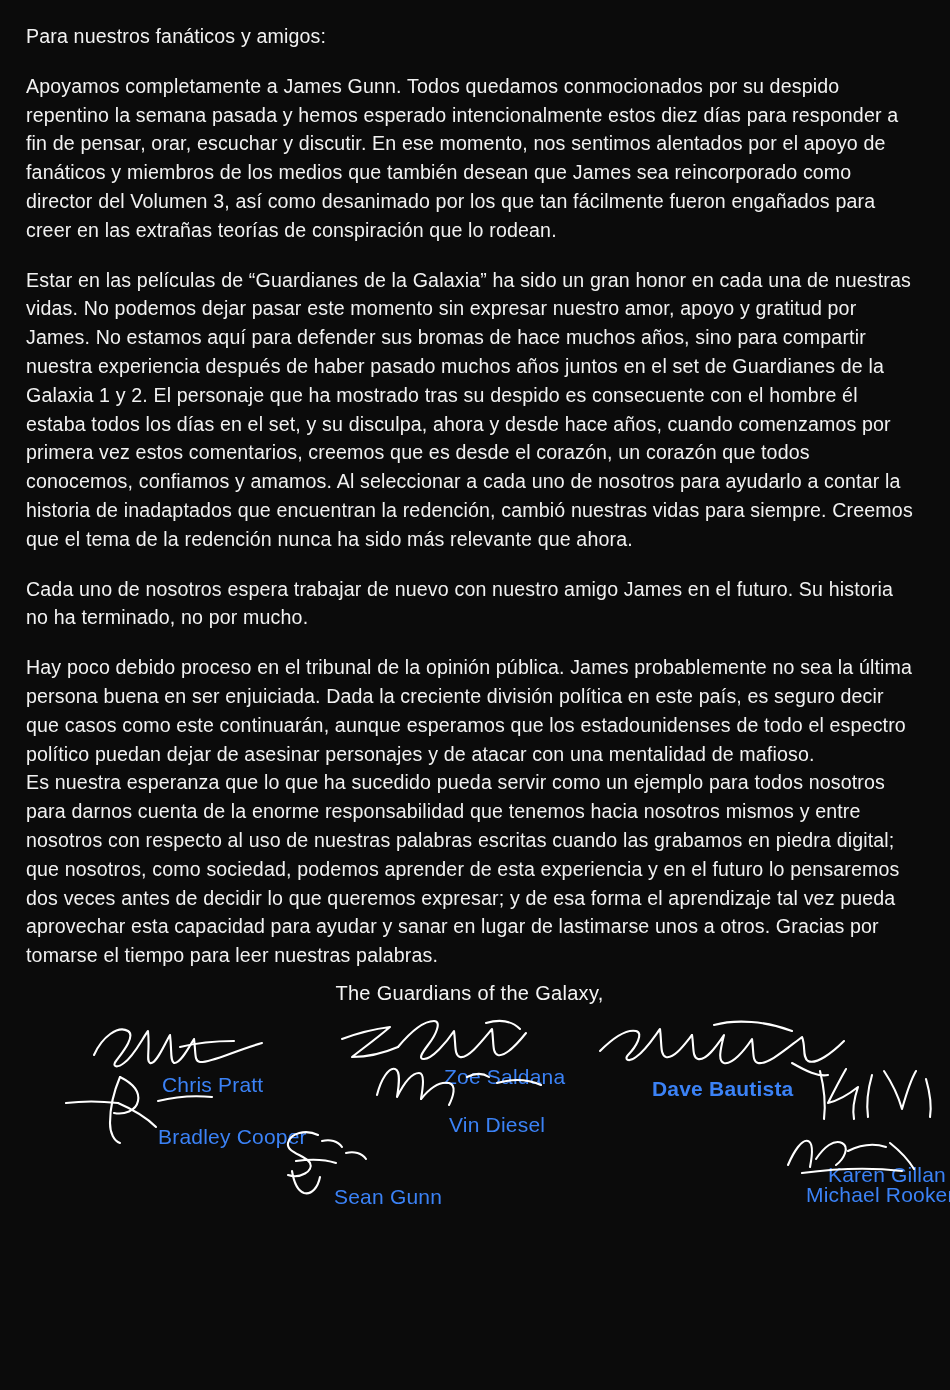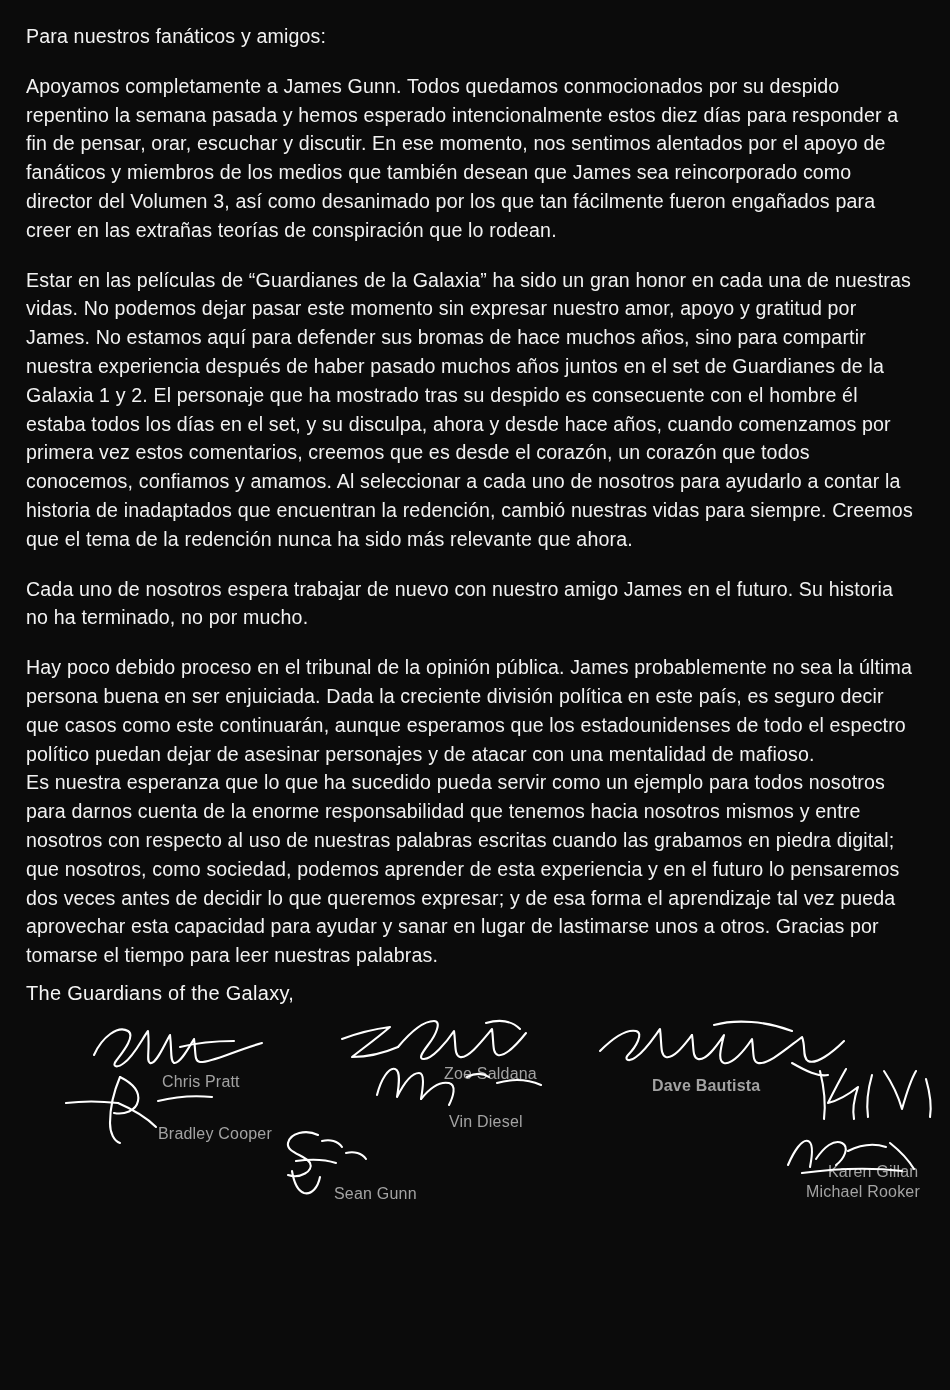--- a/index.html
+++ b/index.html
@@ -33,38 +33,39 @@
     margin: 0 0 21px 0;
   }
   .para.tight {
     margin-bottom: 0;
   }
   .signoff {
     font-size: 20px;
     letter-spacing: 0.3px;
     color: #f5f5f5;
     margin: 12px 0 0 0;
+    text-align: center;
   }
   .sig-area {
     position: relative;
     width: 950px;
     height: 230px;
     margin-top: 2px;
   }
   .sig {
     position: absolute;
   }
   .sig svg {
     display: block;
     overflow: visible;
   }
   .sig-name {
     position: absolute;
-    font-size: 16px;
-    color: #a3a3a3;
+    font-size: 21px;
+    color: #3b82f6;
     letter-spacing: 0.2px;
     white-space: nowrap;
   }
 </style>
 </head>
 <body>
 
 <div class="letter">
 
   <div class="body-text">

